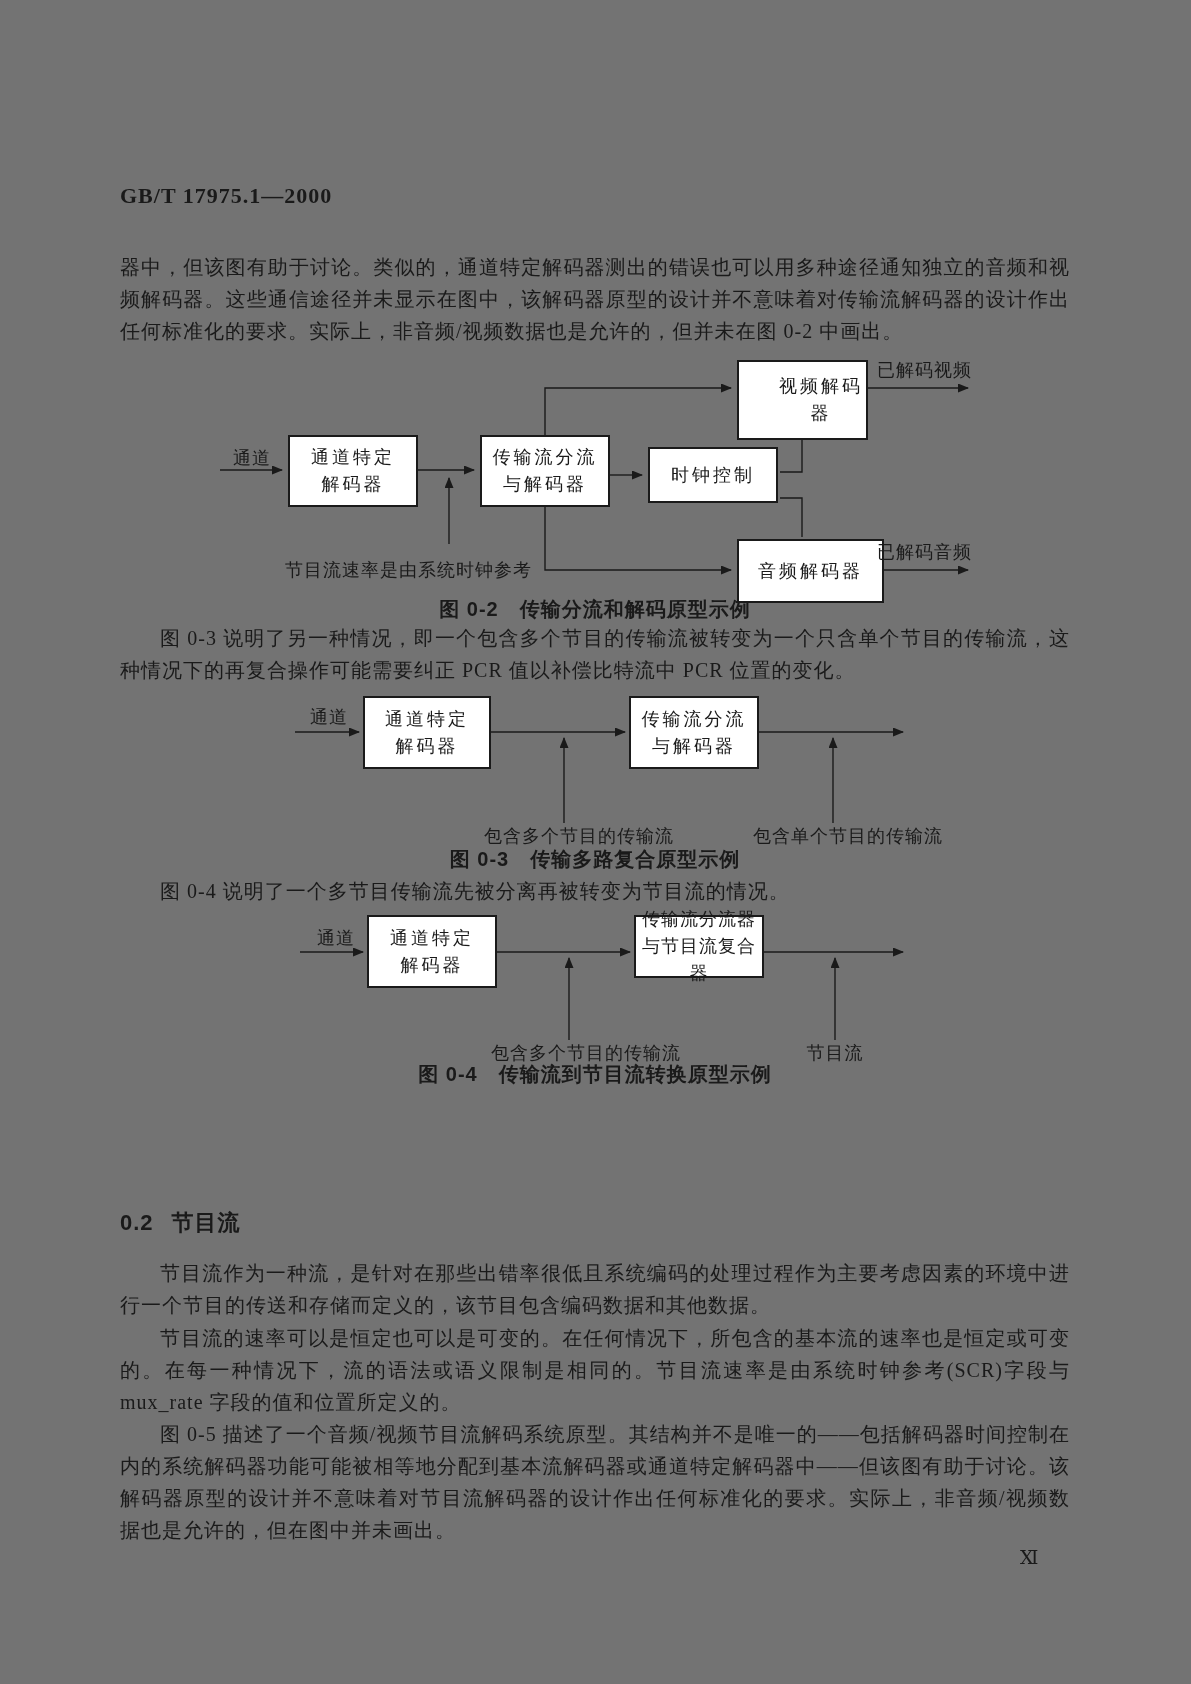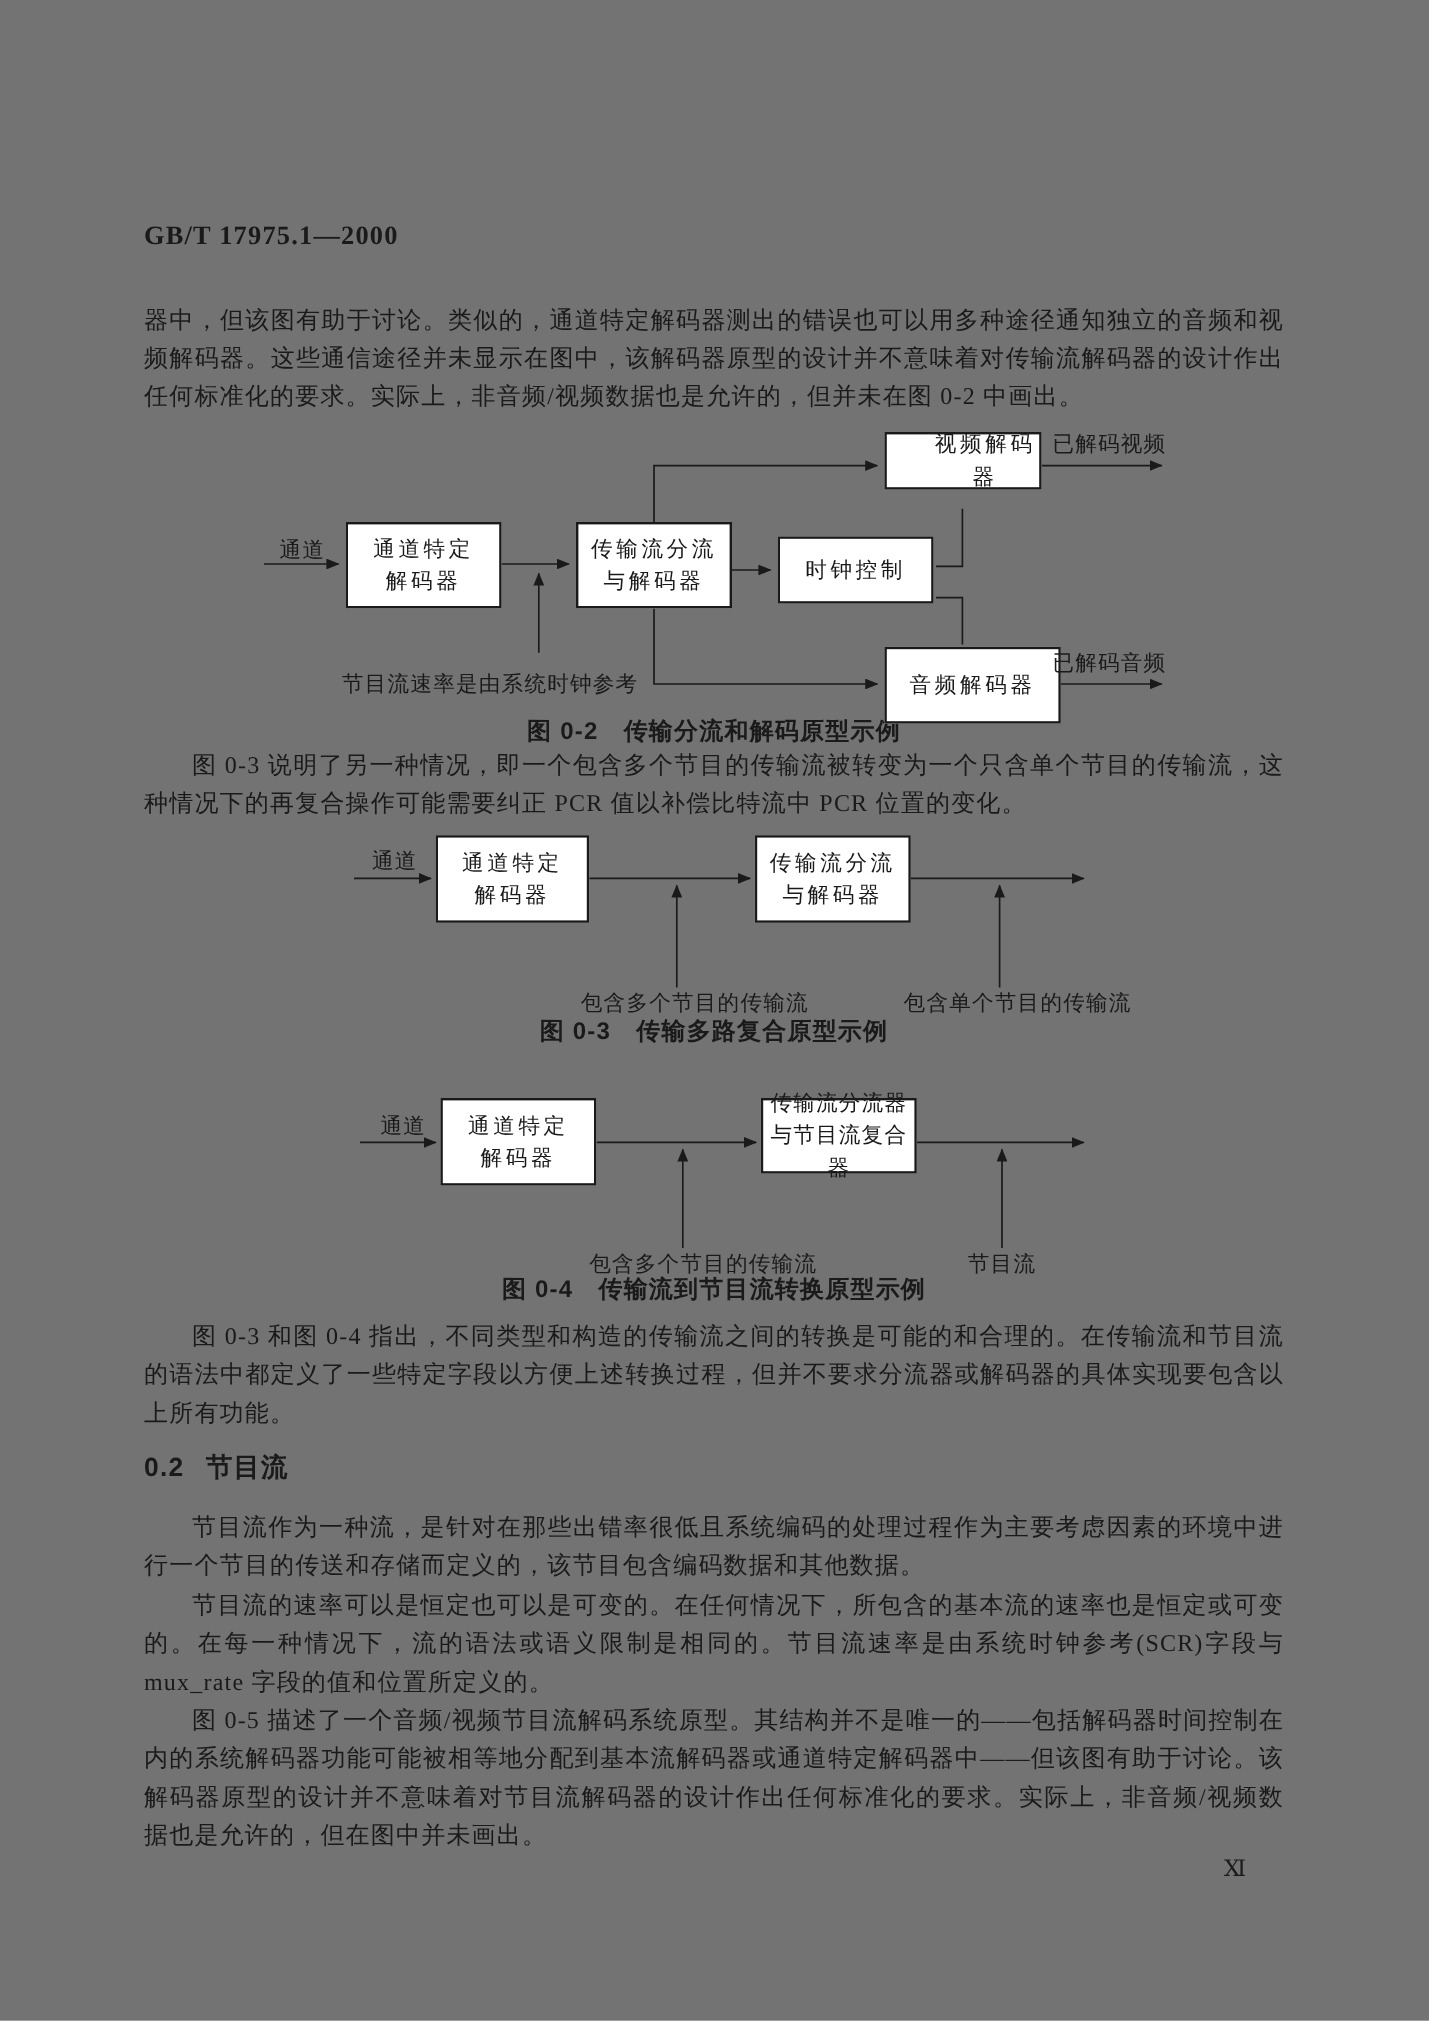--- a/index.html
+++ b/index.html
@@ -86,21 +86,21 @@
       <span>通道特定</span>
       <span>解码器</span>
     </div>
     <div class="fbox" style="left:360px;top:83px;width:130px;height:72px;">
       <span>传输流分流</span>
       <span>与解码器</span>
     </div>
     <div class="fbox" style="left:528px;top:95px;width:130px;height:56px;">
       <span>时钟控制</span>
     </div>
-    <div class="fbox" style="left:617px;top:8px;width:131px;height:48px;padding-left:37px;">
+    <div class="fbox" style="left:617px;top:8px;width:131px;height:80px;padding-left:37px;">
       <span>视频解码器</span>
     </div>
     <div class="fbox" style="left:617px;top:187px;width:147px;height:64px;">
       <span>音频解码器</span>
     </div>
     <div class="flabel" style="left:165px;top:206px;">节目流速率是由系统时钟参考</div>
     <div class="flabel" style="left:757px;top:6px;">已解码视频</div>
     <div class="flabel" style="left:757px;top:188px;">已解码音频</div>
   </div>
   <div class="caption" style="top:596px;">图 0-2　传输分流和解码原型示例</div>
@@ -127,20 +127,21 @@
     </div>
     <div class="fbox" style="left:509px;top:3px;width:130px;height:73px;">
       <span>传输流分流</span>
       <span>与解码器</span>
     </div>
     <div class="flabel centered" style="left:364px;top:131px;width:160px;">包含多个节目的传输流</div>
     <div class="flabel centered" style="left:633px;top:131px;width:160px;">包含单个节目的传输流</div>
   </div>
   <div class="caption" style="top:846px;">图 0-3　传输多路复合原型示例</div>
 
+  <div class="para indent" style="top:875px;">图 0-4 说明了一个多节目传输流先被分离再被转变为节目流的情况。</div>
 
   <div class="fig" style="top:912px;height:148px;">
     <svg width="950" height="148" viewBox="0 0 950 148">
       <defs>
         <marker id="ah4" markerWidth="11" markerHeight="9" refX="10" refY="4.5" orient="auto" markerUnits="userSpaceOnUse">
           <path d="M0,0 L11,4.5 L0,9 z"></path>
         </marker>
       </defs>
       <path d="M180 40 H243" marker-end="url(#ah4)"></path>
       <path d="M377 40 H510" marker-end="url(#ah4)"></path>
@@ -155,21 +156,20 @@
     </div>
     <div class="fbox" style="left:514px;top:3px;width:130px;height:63px;letter-spacing:1px;">
       <span>传输流分流器</span>
       <span>与节目流复合器</span>
     </div>
     <div class="flabel centered" style="left:371px;top:129px;width:156px;">包含多个节目的传输流</div>
     <div class="flabel centered" style="left:665px;top:129px;width:100px;">节目流</div>
   </div>
   <div class="caption" style="top:1061px;">图 0-4　传输流到节目流转换原型示例</div>
 
-  <div class="para indent" style="top:1098px;">图 0-3 和图 0-4 指出，不同类型和构造的传输流之间的转换是可能的和合理的。在传输流和节目流的语法中都定义了一些特定字段以方便上述转换过程，但并不要求分流器或解码器的具体实现要包含以上所有功能。</div>
 
   <div class="sec-heading" style="top:1208px;">
     <span class="sec-num">0.2</span><span>节目流</span>
   </div>
 
   <div class="para indent" style="top:1257px;">节目流作为一种流，是针对在那些出错率很低且系统编码的处理过程作为主要考虑因素的环境中进行一个节目的传送和存储而定义的，该节目包含编码数据和其他数据。</div>
 
   <div class="para indent" style="top:1322px;">节目流的速率可以是恒定也可以是可变的。在任何情况下，所包含的基本流的速率也是恒定或可变的。在每一种情况下，流的语法或语义限制是相同的。节目流速率是由系统时钟参考(SCR)字段与 mux_rate 字段的值和位置所定义的。</div>
 
   <div class="para indent" style="top:1418px;">图 0-5 描述了一个音频/视频节目流解码系统原型。其结构并不是唯一的——包括解码器时间控制在内的系统解码器功能可能被相等地分配到基本流解码器或通道特定解码器中——但该图有助于讨论。该解码器原型的设计并不意味着对节目流解码器的设计作出任何标准化的要求。实际上，非音频/视频数据也是允许的，但在图中并未画出。</div>

